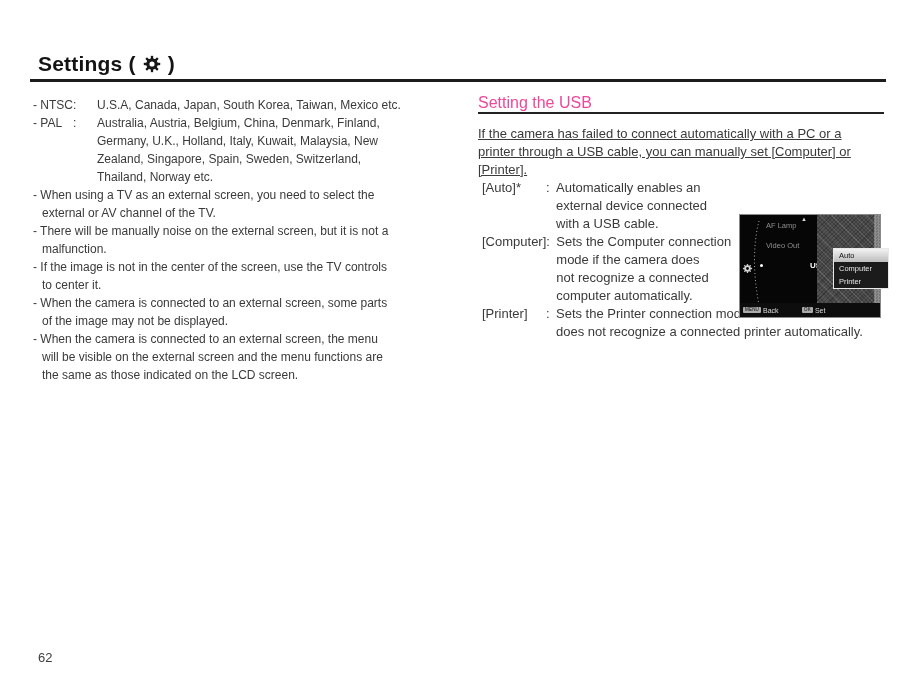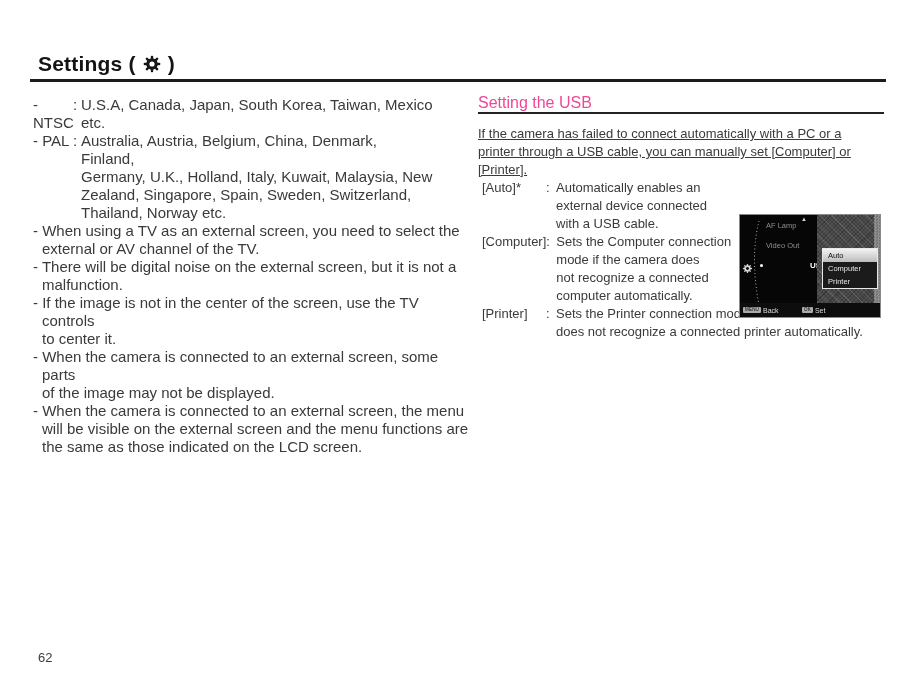--- a/index.html
+++ b/index.html
@@ -11,26 +11,26 @@
   .page-title{
     position:absolute;left:38px;top:52px;font-size:21px;font-weight:bold;color:#141414;
     letter-spacing:0.2px;white-space:nowrap;
   }
   .page-title svg{vertical-align:-3px;}
   .header-rule{
     position:absolute;left:30px;top:79px;width:856px;height:3px;background:#1c1c1c;
   }
   
   .left-col{
-    position:absolute;left:33px;top:96px;width:436px;font-size:15px;line-height:18px;
+    position:absolute;left:33px;top:96px;width:436px;font-size:12px;line-height:18px;
   }
   .tv-row{display:flex;}
   .tv-label{width:40px;flex:0 0 40px;}
   .tv-sep{flex:0 0 8px;}
-  .tv-value{flex:0 0 352px;max-width:352px;white-space:pre-line;}
+  .tv-value{flex:0 0 352px;max-width:352px;white-space:pre-line;margin-left:16px;}
   .bullet{white-space:pre-line;padding-left:9px;text-indent:-9px;}
   
   .right-col{position:absolute;left:478px;top:94px;width:406px;font-size:13px;line-height:18px;}
   .usb-heading{
     font-size:16px;font-weight:normal;color:#ec4899;margin:0;padding-bottom:0;
     border-bottom:2px solid #222;
   }
   .usb-intro{margin-top:11px;white-space:pre-line;text-decoration:underline;}
   .usb-submenu-label{margin-top:12px;}
   .usb-entries{padding-left:4px;}
@@ -60,21 +60,21 @@
     background:repeating-conic-gradient(#8f8f8f 0% 25%, #757575 0% 50%);
     background-size:3px 3px;
   }
   .lcd-menu-item{position:absolute;left:26px;font-size:7.5px;color:#8f8f8f;white-space:nowrap;}
   .lcd-menu-item.active{color:#ffffff;font-weight:bold;font-size:8px;padding-left:44px;}
   .usb-dot{position:absolute;left:20px;top:49px;width:3px;height:3px;border-radius:50%;background:#fff;}
   .lcd-arrow{position:absolute;left:61px;font-size:6px;color:#d8d8d8;line-height:6px;}
   .dotted-path{position:absolute;left:10px;top:4px;}
   .lcd-gear{position:absolute;left:2px;top:48px;}
   .sub-box{
-    position:absolute;left:5px;top:33px;width:54px;
+    position:absolute;left:16px;top:33px;width:54px;
     border:1px solid #e8e8e8;background:#1b1b1b;
   }
   .sub-option{height:13px;line-height:13px;font-size:7.5px;color:#e5e5e5;padding-left:5px;white-space:nowrap;}
   .sub-option.selected{background:linear-gradient(#f2f2f2,#bdbdbd);color:#111;}
   .lcd-bar{
     flex:0 0 14px;background:#0d0d0d;display:flex;align-items:center;position:relative;
     font-size:7px;color:#dddddd;
   }
   .bar-group{display:flex;align-items:center;gap:2px;}
   .back-group{margin-left:3px;}
@@ -110,21 +110,21 @@
   <div class="tv-row">
     <span class="tv-label">- PAL</span>
     <span class="tv-sep">:</span>
     <span class="tv-value">Australia, Austria, Belgium, China, Denmark, Finland,
 Germany, U.K., Holland, Italy, Kuwait, Malaysia, New
 Zealand, Singapore, Spain, Sweden, Switzerland,
 Thailand, Norway etc.</span>
   </div>
   <div class="bullet">- When using a TV as an external screen, you need to select the
 external or AV channel of the TV.</div>
-  <div class="bullet">- There will be digital noise on the external screen, but it is not a
+  <div class="bullet">- There will be manually noise on the external screen, but it is not a
 malfunction.</div>
   <div class="bullet">- If the image is not in the center of the screen, use the TV controls
 to center it.</div>
   <div class="bullet">- When the camera is connected to an external screen, some parts
 of the image may not be displayed.</div>
   <div class="bullet">- When the camera is connected to an external screen, the menu
 will be visible on the external screen and the menu functions are
 the same as those indicated on the LCD screen.</div>
 </div>
 

